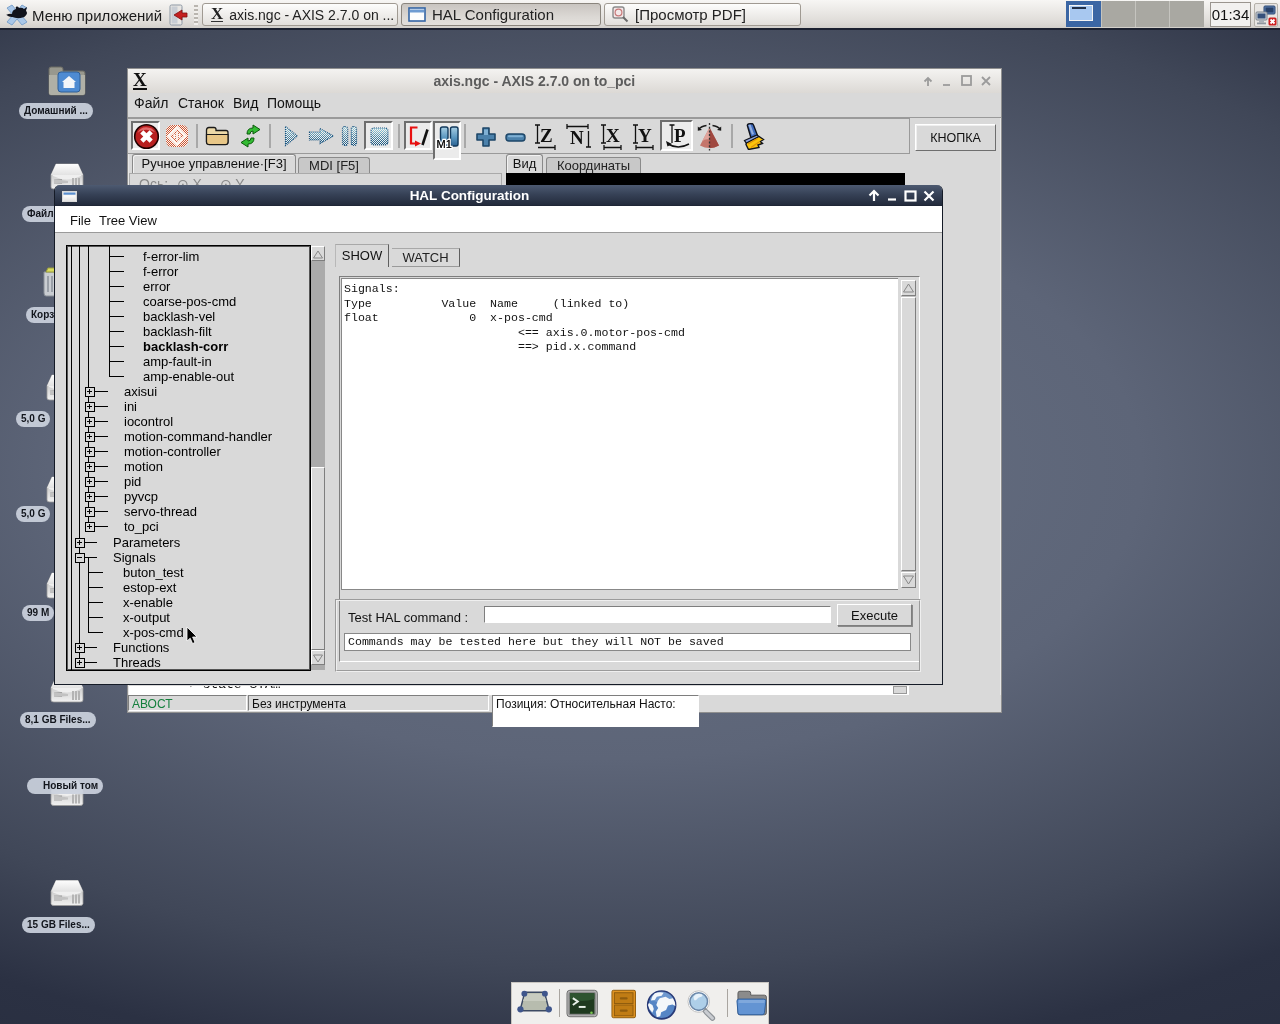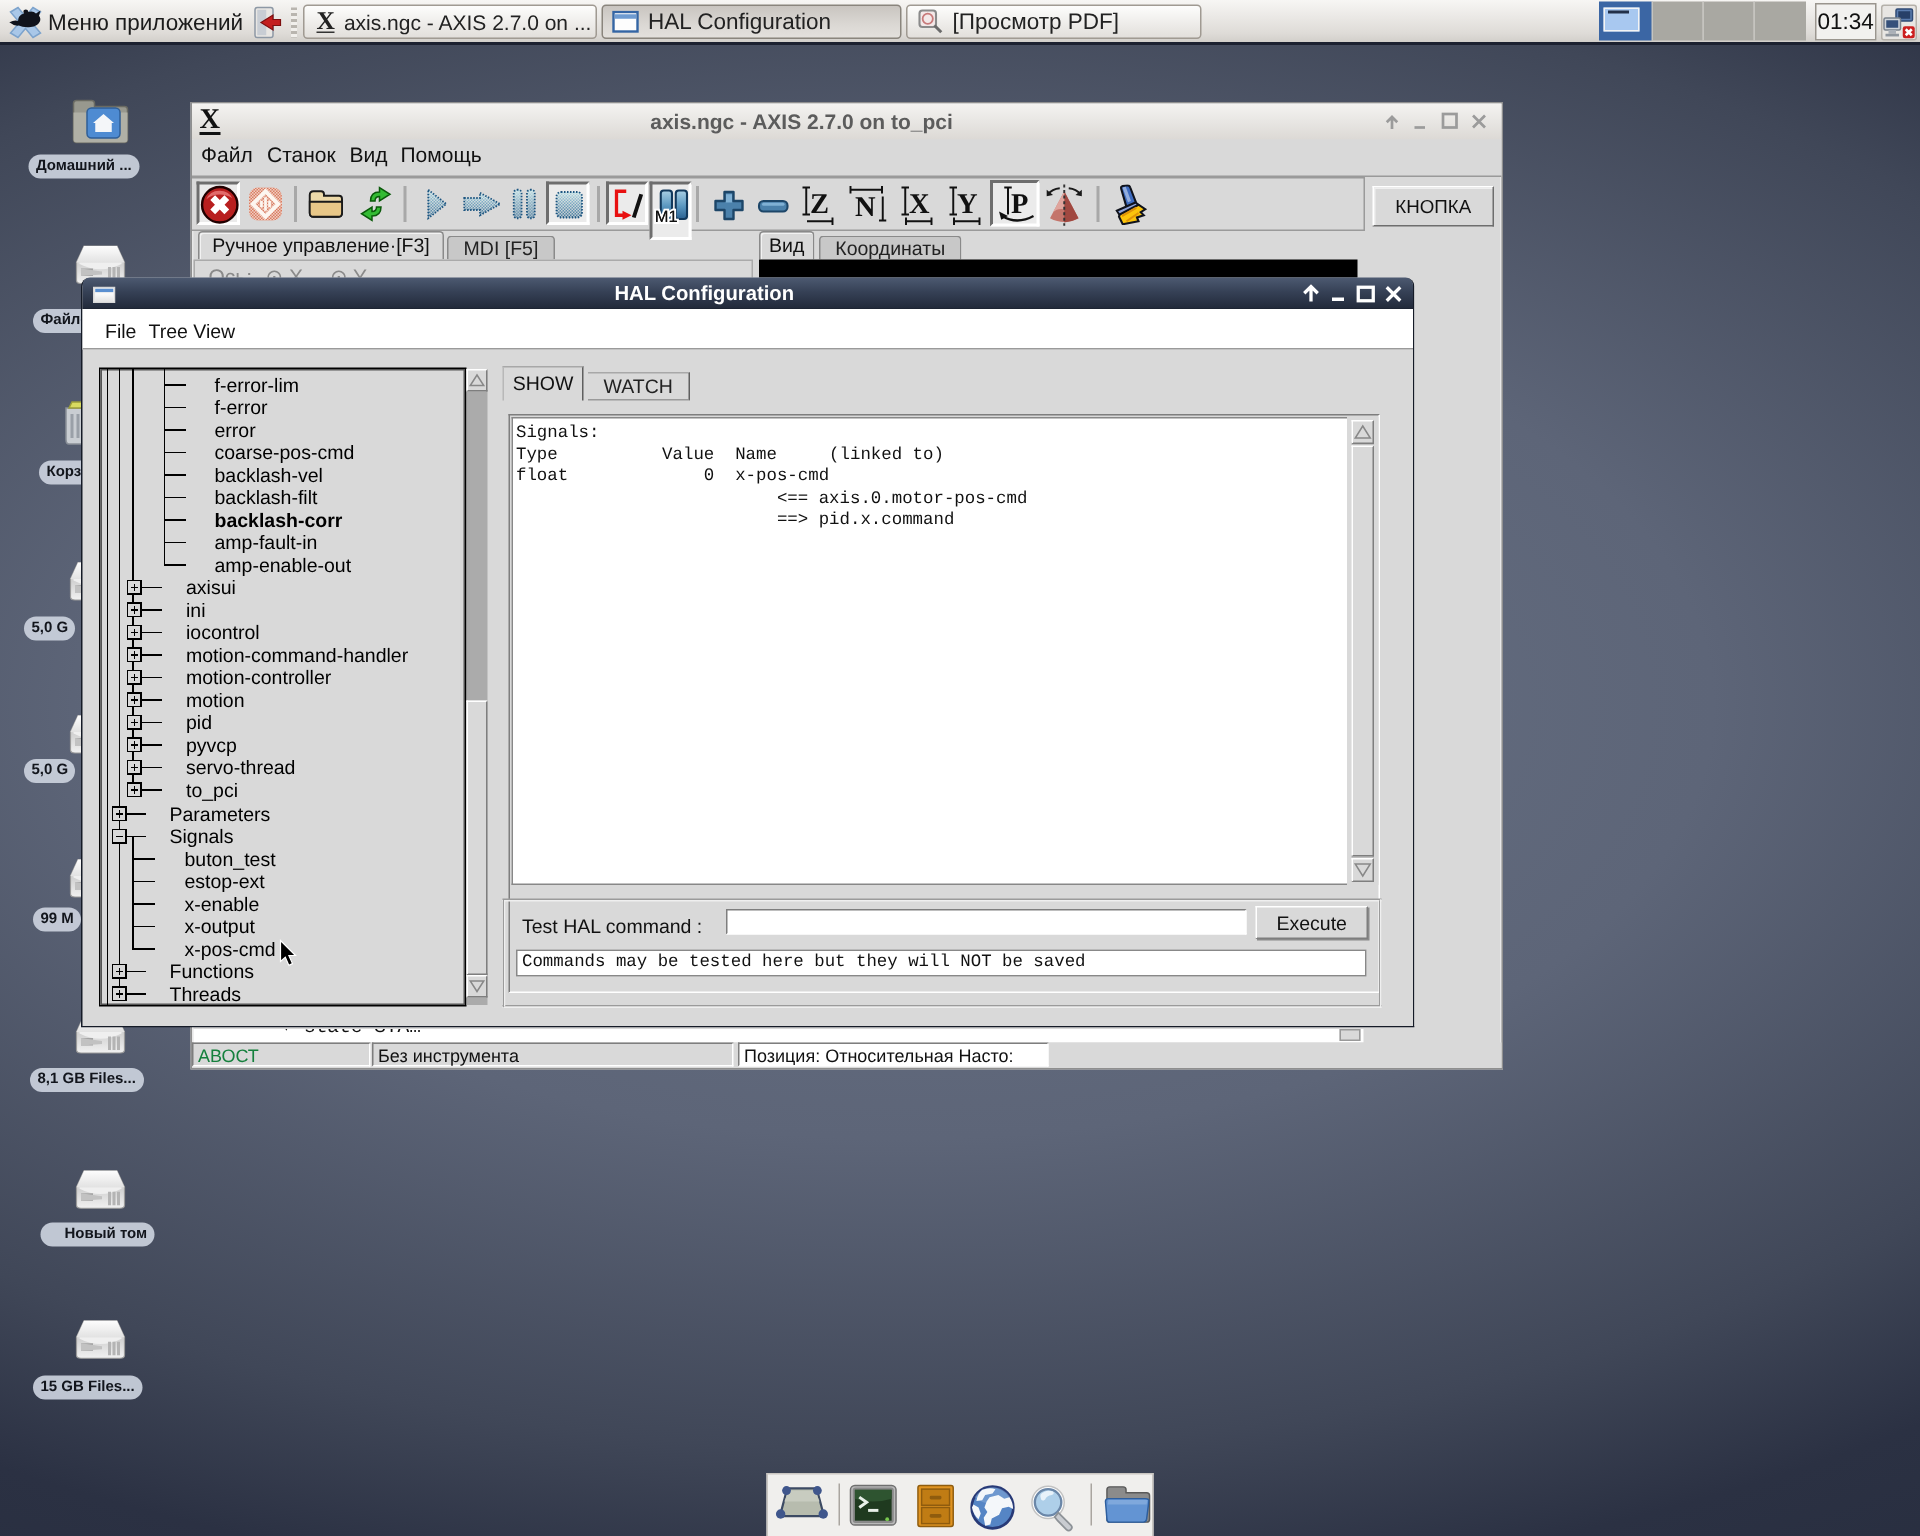--- a/index.html
+++ b/index.html
@@ -129,21 +129,21 @@
   <div class="dlabel" style="left:22px;top:605px;">99 M</div>
 
   <div class="abs" style="left:50px;top:676px;"><svg width="34" height="27" viewBox="0 0 34 27">
         <use href="#drive"></use>
       </svg></div>
   <div class="dlabel" style="left:20px;top:712px;">8,1 GB Files...</div>
 
   <div class="abs" style="left:50px;top:779px;"><svg width="34" height="28" viewBox="0 0 34 27">
         <use href="#drive"></use>
       </svg></div>
-  <div class="dlabel" style="left:27px;top:815px;padding-left:16px;">Новый том</div>
+  <div class="dlabel" style="left:27px;top:778px;padding-left:16px;">Новый том</div>
 
   <div class="abs" style="left:50px;top:879px;"><svg width="34" height="28" viewBox="0 0 34 27">
         <use href="#drive"></use>
       </svg></div>
   <div class="dlabel" style="left:22px;top:917px;">15 GB Files...</div>
 </div>
 
 <svg width="0" height="0" style="position:absolute;">
 <defs>
   <pattern id="chkpat" width="2" height="2" patternUnits="userSpaceOnUse">
@@ -351,21 +351,21 @@
   <div class="abs" style="left:378px;top:104px;width:399px;height:230px;background:#000;"></div>
 
   <div class="abs" style="left:1px;top:617px;width:780px;height:9px;background:#fff;overflow:hidden;">
     <span class="mono" style="position:absolute;left:58px;top:-8px;font-size:13px;line-height:14px;color:#111;">▾ state STA…</span>
     <div style="position:absolute;right:2px;top:0;width:14px;height:8px;background:#d9d9d9;border:1px solid #999;"></div>
   </div>
 
   <div class="abs" style="left:0;top:626px;width:873px;height:17px;background:#d9d9d9;">
     <div class="abs sunken" style="left:0;top:0;width:119px;height:16px;font-size:12px;color:#15803d;padding:1px 0 0 3px;">АВОСТ</div>
     <div class="abs sunken" style="left:120px;top:0;width:241px;height:16px;font-size:12px;color:#111;padding:1px 0 0 3px;">Без инструмента</div>
-    <div class="abs sunken" style="left:364px;top:0;width:207px;height:16px;font-size:12px;color:#111;padding:1px 0 0 3px;background:#fff;white-space:nowrap;overflow:hidden;">Позиция: Относительная Насто:</div>
+    <div class="abs sunken" style="left:364px;top:0;width:207px;height:32px;font-size:12px;color:#111;padding:1px 0 0 3px;background:#fff;white-space:nowrap;overflow:hidden;">Позиция: Относительная Насто:</div>
   </div>
 </div>
 
 <div id="halwin">
 
   <div class="wtitle-dark" style="display:flex;align-items:center;">
     <svg width="15" height="11" viewBox="0 0 15 11" style="margin-left:7px;margin-top:1px;">
       <rect x="0.5" y="0.5" width="14" height="10" fill="#f0f0f0" stroke="#d8d8d8"></rect>
       <rect x="1.5" y="1.5" width="12" height="2.2" fill="#5a8fd0"></rect>
       <rect x="1.5" y="4.5" width="12" height="5.5" fill="url(#dlid)"></rect>

